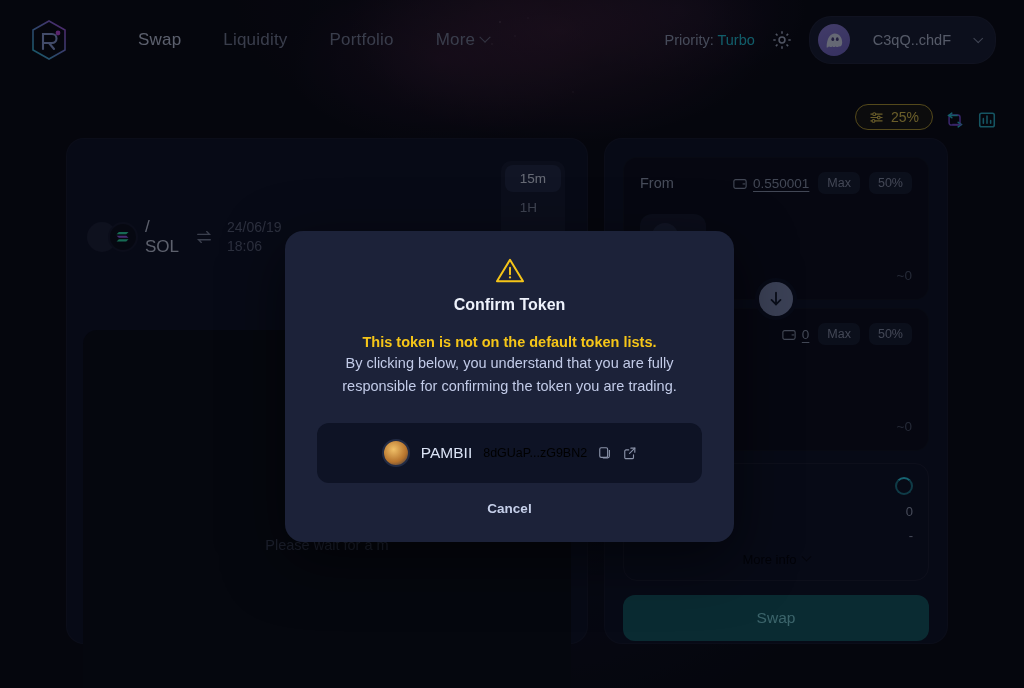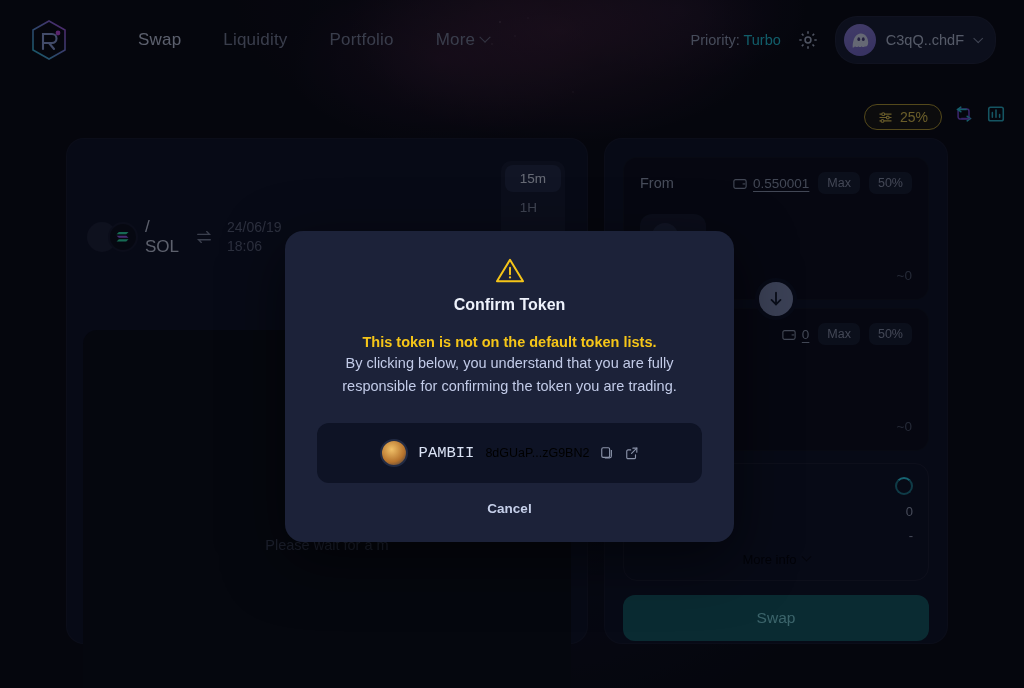--- a/index.html
+++ b/index.html
@@ -46,36 +46,36 @@
     display:flex; align-items:center; gap:6px;
   }
   .nav-item.active{ color:#c6cddf; }
   .chev{ display:inline-block; width:8px; height:8px; border-right:1.6px solid currentColor;
          border-bottom:1.6px solid currentColor; transform:rotate(45deg) translate(-2px,-2px); opacity:.8;}
   .header-right{ margin-left:auto; display:flex; align-items:center; gap:16px; margin-right:28px; }
   .priority{ font-size:14.5px; color:#97a0b5; }
   .priority b{ color:#22c7d8; font-weight:400; }
   .gear{ width:22px; height:22px; cursor:pointer; }
   .wallet{
-    display:flex; align-items:center; gap:10px;
+    display:flex; align-items:center; gap:23px;
     background:#171b2d; border-radius:22px; padding:7px 14px 7px 8px; cursor:pointer;
     border:1px solid rgba(255,255,255,.04);
   }
   .ghost{
     width:32px; height:32px; border-radius:50%;
     background:linear-gradient(160deg,#8e7fd6,#7466c4);
     display:flex; align-items:center; justify-content:center;
   }
   .wallet-label{ font-size:14.5px; color:#b9c1d4; }
   .wallet-chev{ width:7px;height:7px;border-right:1.5px solid #8b93a8;border-bottom:1.5px solid #8b93a8;
                 transform:rotate(45deg) translate(-1px,-2px); }
 
   
   .toolbar{
-    position:absolute; right:18px; top:104px; display:flex; align-items:flex-start; gap:12px; z-index:4;
+    position:absolute; right:27px; top:104px; display:flex; align-items:flex-end; gap:12px; z-index:4;
   }
   .slippage{
     display:flex; align-items:center; gap:7px;
     border:1px solid #b59b2a; border-radius:16px; padding:4px 13px;
     color:#e6c84a; font-size:14px; background:rgba(120,98,20,.14); cursor:pointer;
   }
   .tb-icon{ width:20px; height:20px; cursor:pointer; }
 
   
   .panel-chart{
@@ -177,21 +177,21 @@
   .modal-body{ text-align:center; font-size:14.5px; color:#c2cbe8; line-height:1.62; margin-top:2px; }
   .token-card{
     margin-top:24px; background:#0e1325; border-radius:12px; height:60px;
     display:flex; align-items:center; justify-content:center; gap:11px;
   }
   .tok-avatar{
     width:28px; height:28px; border-radius:50%;
     background:radial-gradient(circle at 40% 35%, #f0c068, #b5722c 60%, #23304a 100%);
     border:2px solid #222b44;
   }
-  .tok-name{ font-size:15.5px; color:#dbe3f5;font-family:Liberation Mono, monospace; }
+  .tok-name{ font-size:15.5px; color:#dbe3f5; }
   .tok-addr{ font-size:12.5px; color:#79melt; }
   .row-ico{ width:14px; height:14px; cursor:pointer; color:#8a92a8; }
   .btn-confirm{
     margin-top:22px; height:41px; border-radius:11px;
     background:linear-gradient(90deg,#22d3f0 0%, #22cfe4 45%, #2cc3bc 100%);
     color:#0d1726; font-size:15px; font-weight:bold;
     display:flex; align-items:center; justify-content:center; cursor:pointer;
   }
   .btn-cancel{
     margin-top:18px; text-align:center; font-size:13.5px; font-weight:bold;

